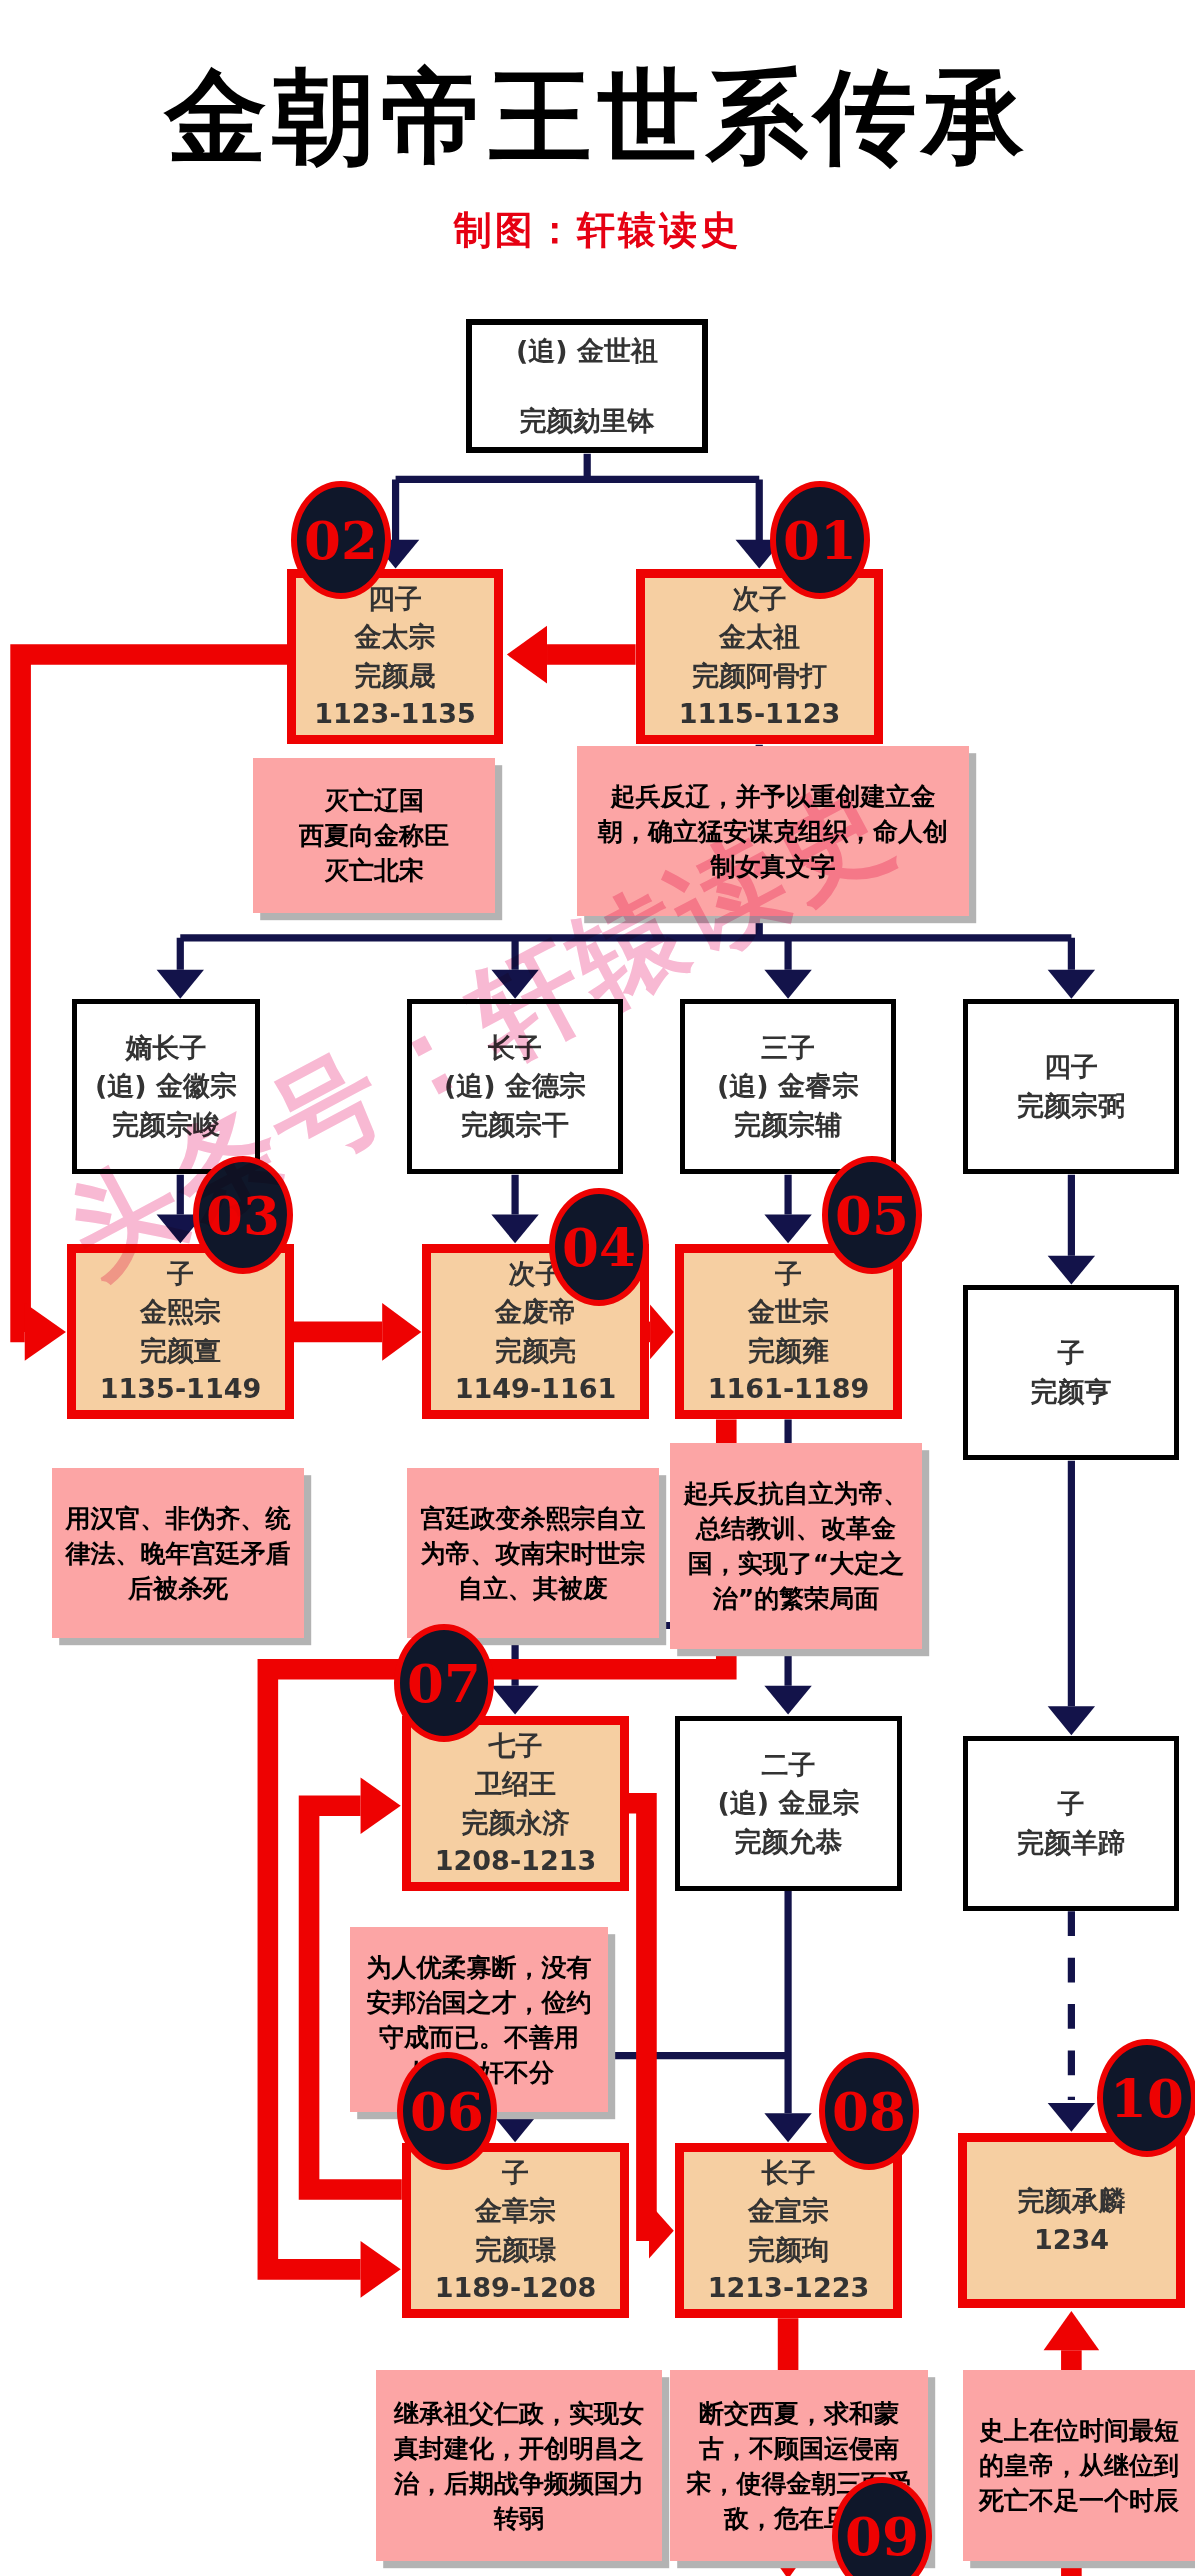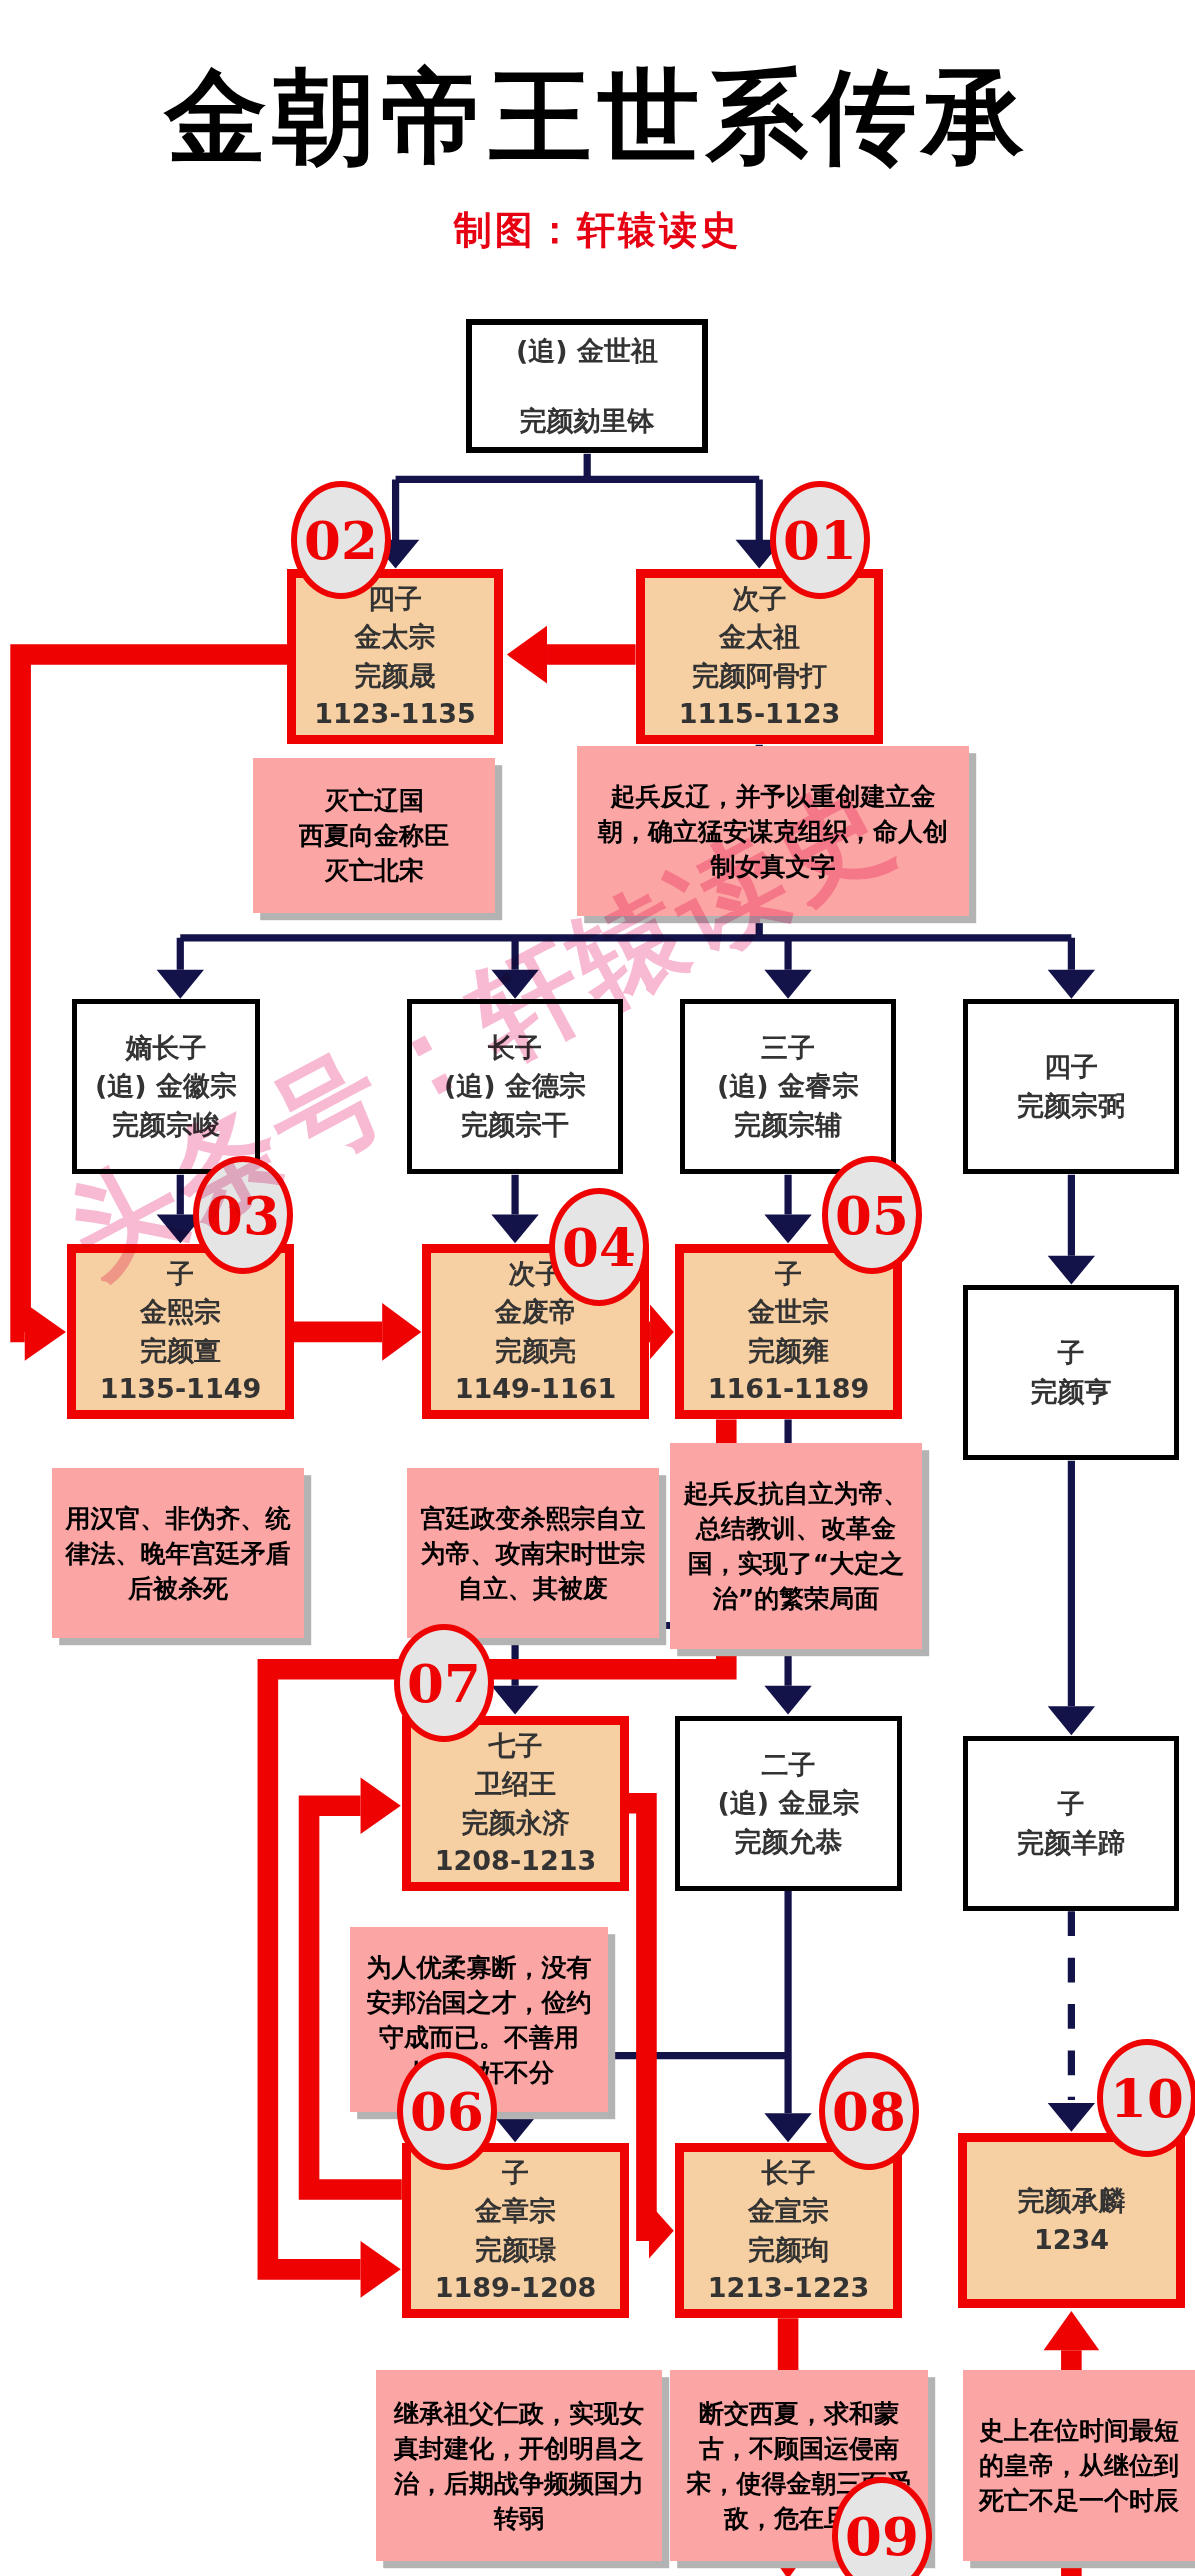--- a/index.html
+++ b/index.html
@@ -17,21 +17,21 @@
   .box{display:flex;flex-direction:column;justify-content:center;align-items:center;
        box-sizing:border-box;text-align:center;font-weight:bold;color:#333;z-index:3;}
   .peach{background:#f6cfa2;border:9.3px solid #ee0202;}
   .white{background:#ffffff;border:5.2px solid #000;}
   .ancestor{border-width:6.2px;gap:32px;}
   .box .line{display:block;font-size:27px;line-height:1.42;white-space:nowrap;}
   .note{background:#fca5a5;box-shadow:7.2px 7.2px 0 #b3b3b3;z-index:3;display:flex;
         align-items:center;justify-content:center;text-align:center;font-weight:bold;
         color:#000;font-size:25px;line-height:1.40;padding:7.2px 11.3px;box-sizing:border-box;
         white-space:pre-line;}
-  .badge{width:88px;height:106px;background:#e5e5e5;border:6.2px solid #ee0202;
+  .badge{width:88px;height:106px;background:#0f172a;border:6.2px solid #ee0202;
          border-radius:50%;display:flex;align-items:center;justify-content:center;
          color:#ee0202;font-size:53px;font-weight:bold;z-index:5;
          font-family:"DejaVu Serif",serif;}
 </style>
 </head>
 <body>
 
 <svg class="abs wires" width="1195" height="3217" viewBox="0 0 2320 6244">
   <g stroke="#13134a" stroke-width="14" fill="none">
     <path d="M1140 880 V930 M768 930 H1474 M768 930 V1048 M1474 930 V1048"></path>

